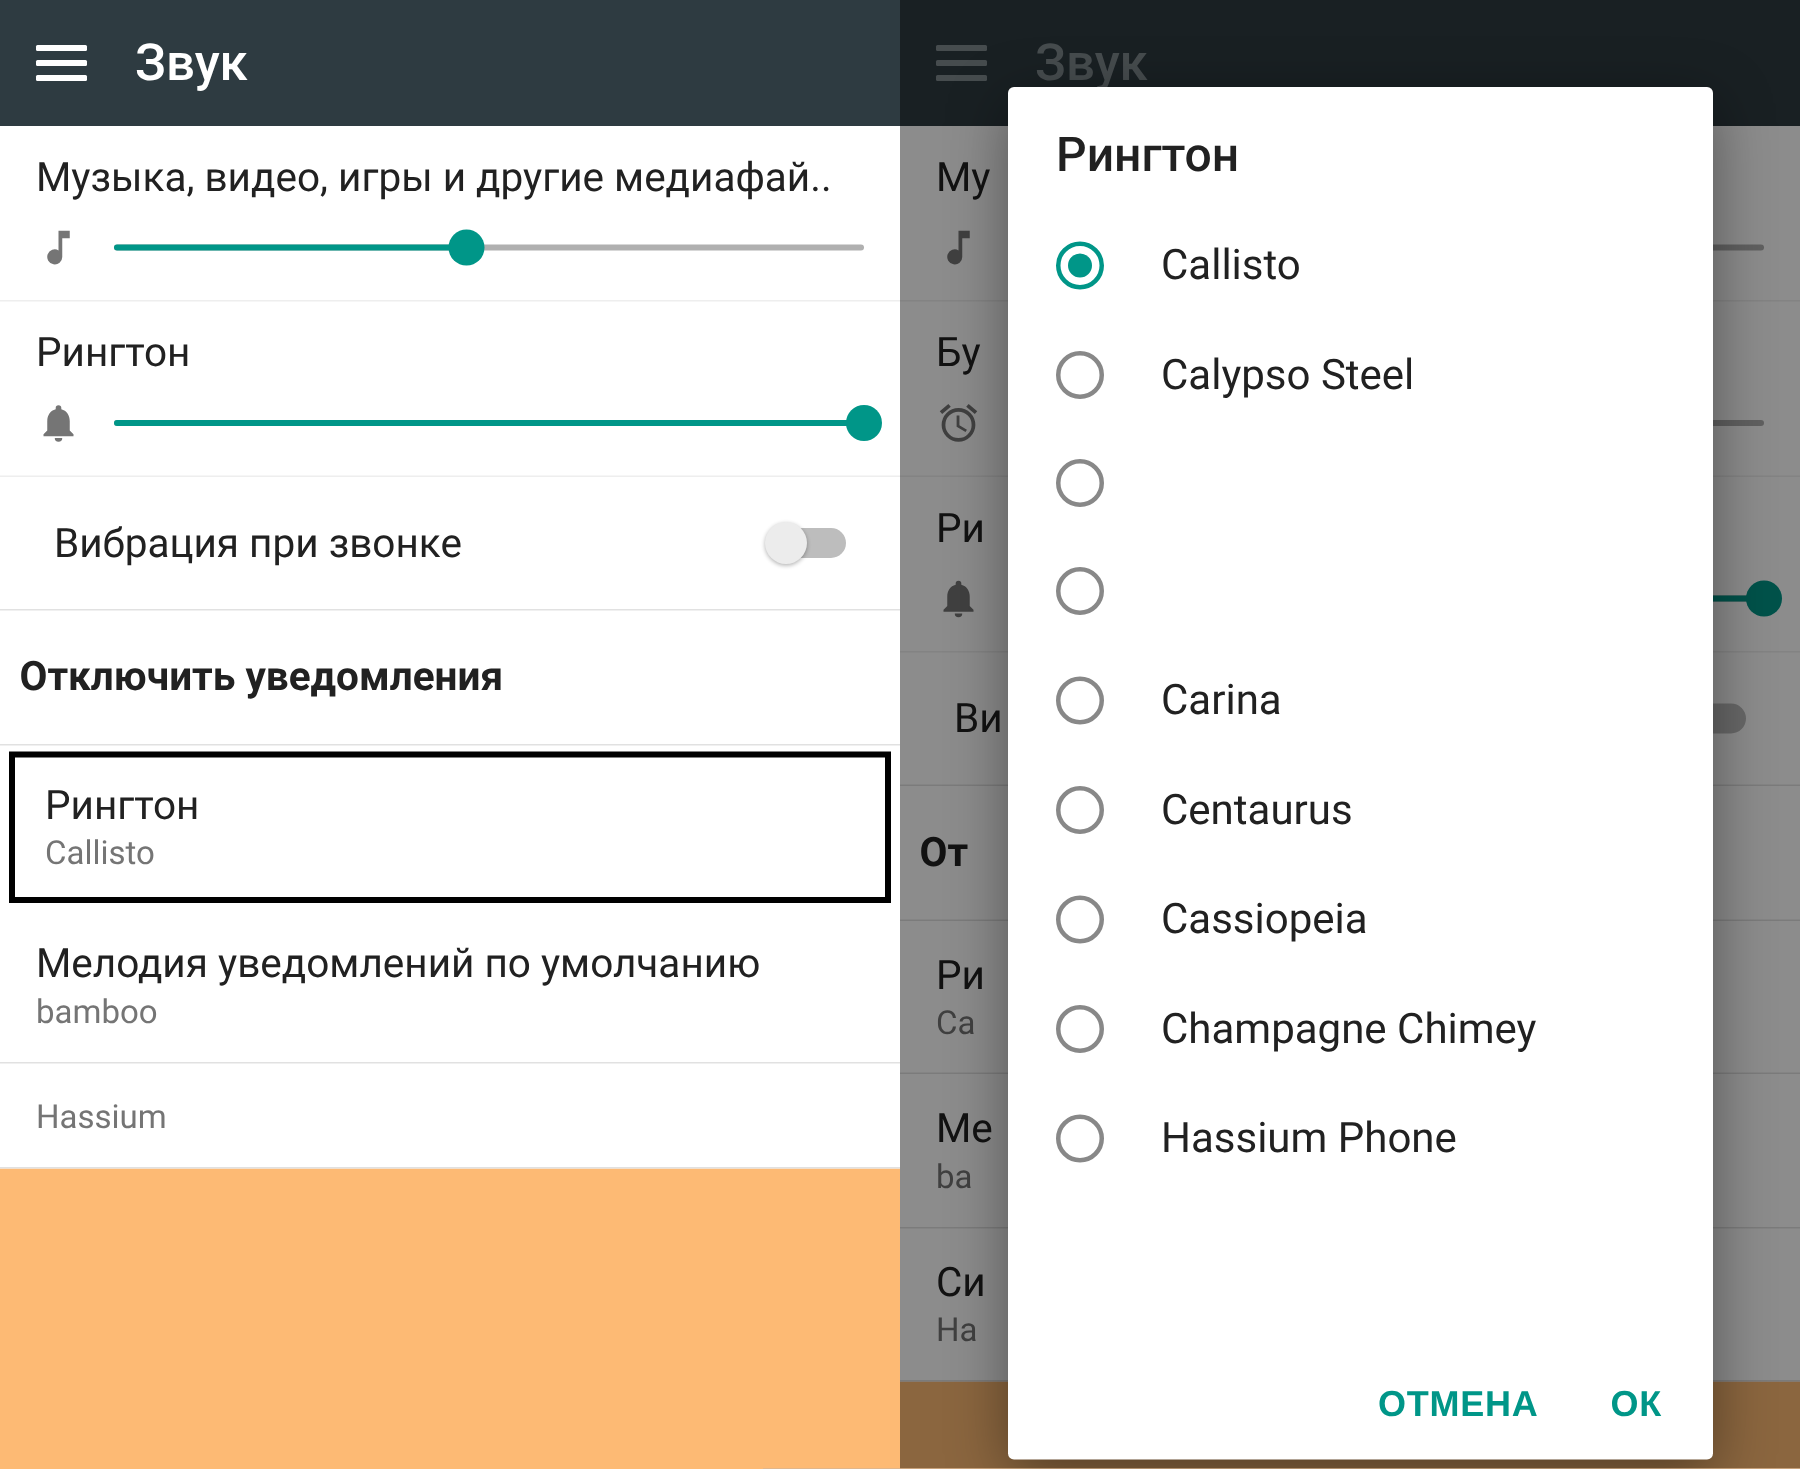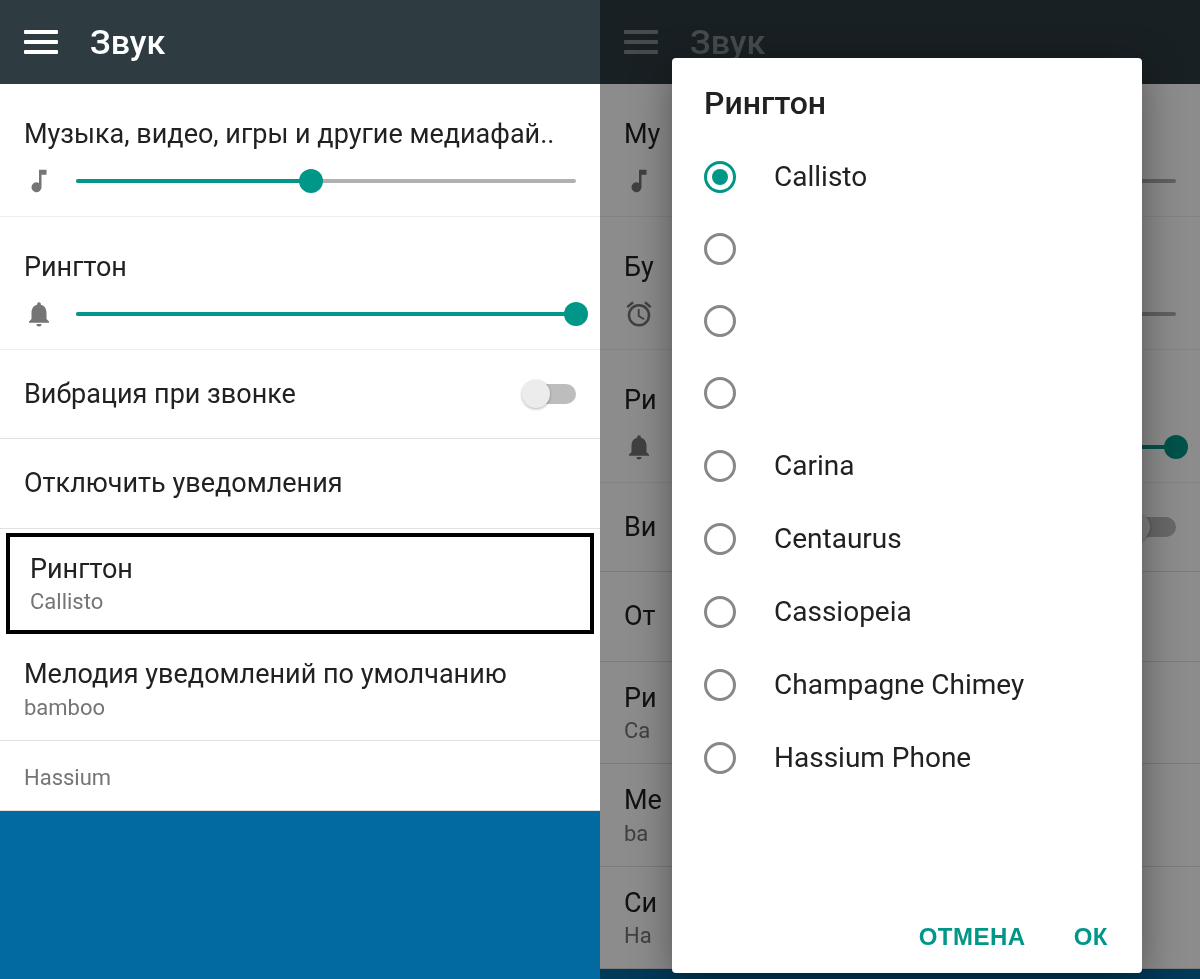--- a/index.html
+++ b/index.html
@@ -1,38 +1,38 @@
 <!DOCTYPE html>
 <html><head>
   <meta charset="utf-8">
   <style>
     * { box-sizing: border-box; margin: 0; padding: 0; }
     body { font-family: Roboto, "Helvetica Neue", Arial, sans-serif; background: #fff; width: 1200px; height: 979px; overflow: hidden; display: flex; }
-    .screen { width: 656px; height: 979px; position: relative; background: #0369a1; overflow: hidden; }
+    .screen { width: 656px; height: 979px; position: relative; background: #fdba74; overflow: hidden; }
     .topbar { background: #2e3b41; height: 84px; display: flex; align-items: center; padding: 0 24px; gap: 32px; }
     .hamburger { width: 34px; height: 24px; display: flex; flex-direction: column; justify-content: space-between; cursor: pointer; }
     .hamburger span { display: block; height: 4px; background: #fff; border-radius: 1px; }
     .topbar-title { color: #fff; font-size: 34px; font-weight: 500; }
     .content { background: #fff; }
     .row-title { font-size: 27px; color: #212121; line-height: 1.2; }
     .row-sub { font-size: 22px; color: #757575; margin-top: 4px; }
     .slider-row { padding: 18px 24px 20px 24px; border-bottom: 1px solid #eee; }
-    .slider-label { font-size: 27px; color: #212121; white-space: nowrap; overflow: hidden; text-overflow: ellipsis; margin-top: 16px; }
+    .slider-label { font-size: 27px; color: #212121; white-space: nowrap; overflow: hidden; text-overflow: ellipsis; }
     .slider-wrap { display: flex; align-items: center; gap: 22px; margin-top: 16px; }
     .slider-icon { width: 30px; height: 30px; flex-shrink: 0; }
     .slider-icon svg { width: 100%; height: 100%; fill: #757575; }
     .slider { flex: 1; position: relative; height: 24px; display: flex; align-items: center; }
     .track { position: absolute; height: 4px; width: 100%; background: #b0b0b0; border-radius: 2px; }
     .track-fill { position: absolute; height: 4px; background: #009688; border-radius: 2px; }
     .thumb { position: absolute; width: 24px; height: 24px; background: #009688; border-radius: 50%; transform: translateX(-50%); }
-    .toggle-row { display: flex; align-items: center; justify-content: space-between; padding: 28px 24px; border-bottom: 1px solid #e1e1e1; }
+    .toggle-row { display: flex; align-items: center; justify-content: space-between; padding: 28px 36px; border-bottom: 1px solid #e1e1e1; }
     .toggle-row .row-title { font-size: 27px; }
     .switch { width: 52px; height: 20px; background: #bdbdbd; border-radius: 14px; position: relative; }
     .switch-knob { position: absolute; width: 28px; height: 28px; background: #ececec; border-radius: 50%; top: -4px; left: -2px; box-shadow: 0 1px 3px rgba(0,0,0,0.3); }
-    .simple-row { padding: 28px 24px; border-bottom: 1px solid #e1e1e1; }
+    .simple-row { padding: 28px 13px; border-bottom: 1px solid #e1e1e1; font-weight: bold; }
     .two-line-row { padding: 20px 24px; border-bottom: 1px solid #e1e1e1; }
     .highlighted { border: 4px solid #000; margin: 4px 6px; padding: 16px 20px; }
 
     .overlay { position: absolute; inset: 0; background: rgba(0,0,0,0.45); }
     .screen.dimmed .topbar-title { color: #808a8f; }
     .screen.dimmed .hamburger span { background: #808a8f; }
     .dialog { position: absolute; top: 58px; left: 72px; right: 58px; bottom: 6px; background: #fff; border-radius: 4px; box-shadow: 0 10px 40px rgba(0,0,0,0.4); display: flex; flex-direction: column; }
     .dialog-title { font-size: 32px; font-weight: 500; color: #212121; padding: 26px 32px 18px 32px; }
     .dialog-list { flex: 1; overflow: hidden; padding: 0 16px 0 32px; }
     .radio-item { display: flex; align-items: center; gap: 38px; padding: 20px 0; cursor: pointer; }
@@ -194,20 +194,21 @@
 
   <div class="dialog">
     <div class="dialog-title">Рингтон</div>
     <div class="dialog-list" id="ringtone-list">
         <div class="radio-item">
           <div class="radio checked"></div>
           <div class="radio-label">Callisto</div>
         </div>
         <div class="radio-item">
           <div class="radio"></div>
+          <div class="radio-label">Calypso Steel</div>
         </div>
         <div class="radio-item">
           <div class="radio"></div>
         </div>
         <div class="radio-item">
           <div class="radio"></div>
         </div>
         <div class="radio-item">
           <div class="radio"></div>
           <div class="radio-label">Carina</div>

